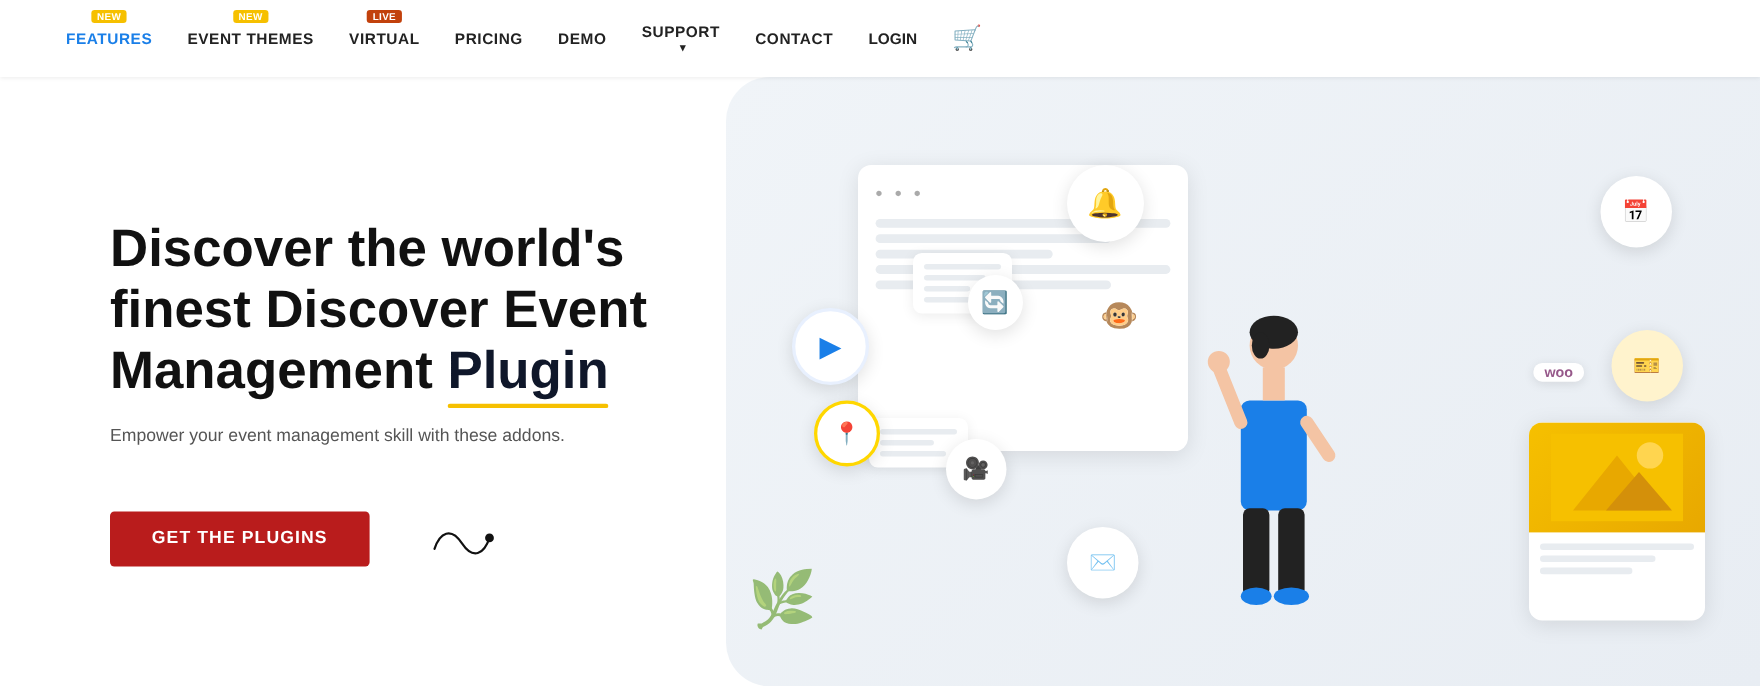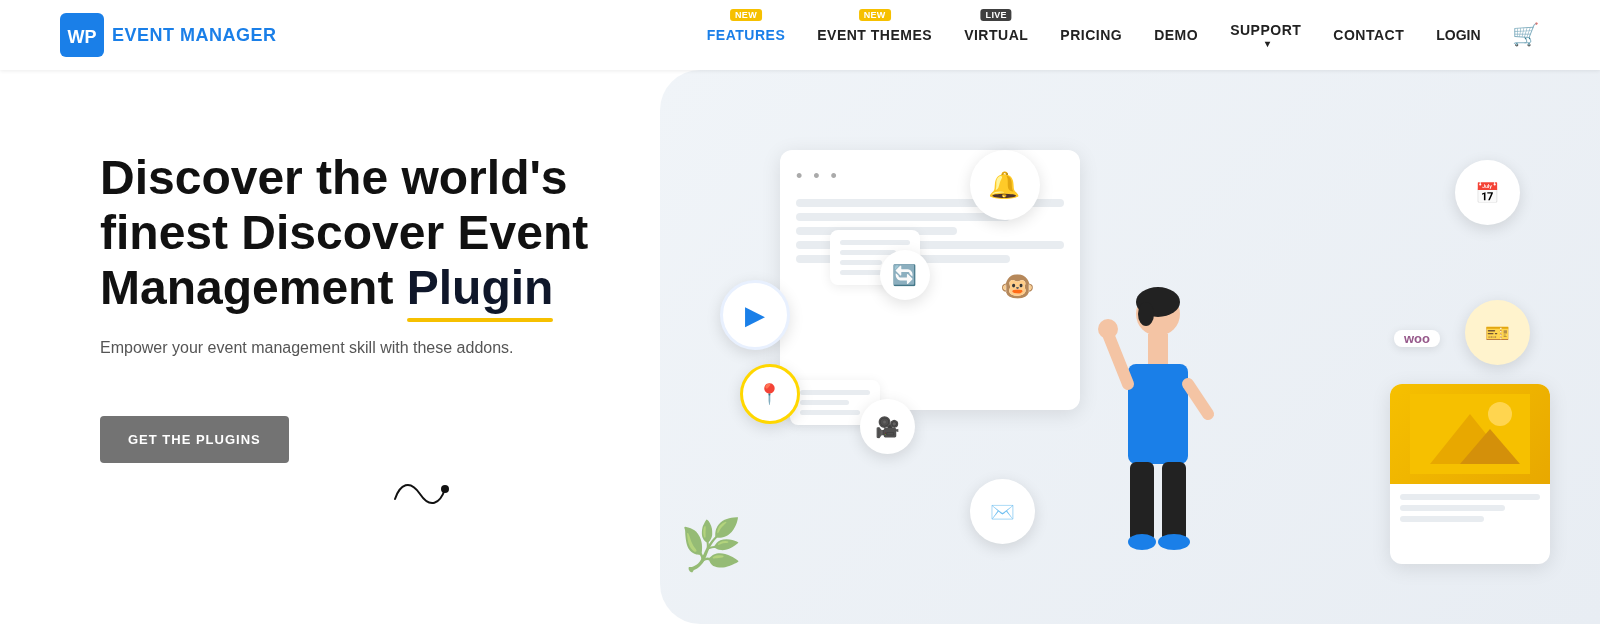--- a/index.html
+++ b/index.html
@@ -67,21 +67,21 @@
       transform: translateX(-50%);
       background: #f6c000;
       color: #fff;
       font-size: 9px;
       font-weight: 700;
       padding: 1px 5px;
       border-radius: 3px;
       letter-spacing: 0.3px;
     }
     .nav-badge.live {
-      background: #404040;
+      background: #c2410c;
     }
     .nav-item .chevron {
       display: inline-block;
       margin-left: 4px;
       font-size: 10px;
     }
     .nav-cart {
       font-size: 22px;
       cursor: pointer;
       color: #333;
@@ -102,21 +102,21 @@
       background: #fff;
       position: relative;
       overflow: hidden;
     }
 
     .hero-left {
       flex: 0 0 680px;
       padding: 80px 60px 60px 100px;
       display: flex;
       flex-direction: column;
-      justify-content: flex-start;
+      justify-content: center;
       position: relative;
       z-index: 2;
     }
 
     .hero-heading {
       font-size: 48px;
       font-weight: 900;
       color: #111;
       line-height: 1.15;
       margin-bottom: 20px;
@@ -140,27 +140,27 @@
     .hero-sub {
       font-size: 16px;
       color: #555;
       margin-bottom: 56px;
       line-height: 1.5;
       max-width: 420px;
     }
 
     .btn-primary {
       display: inline-block;
-      background: #737373;
+      background: #b91c1c;
       color: #fff;
-      font-size: 13px;
+      font-size: 16px;
       font-weight: 800;
       letter-spacing: 1px;
       text-transform: uppercase;
-      padding: 16px 28px;
+      padding: 16px 38px;
       border-radius: 4px;
       cursor: pointer;
       border: none;
       width: fit-content;
     }
 
     .squiggle {
       position: absolute;
       bottom: 100px;
       left: 390px;
@@ -327,28 +327,20 @@
       bottom: 50px;
       left: 20px;
       font-size: 50px;
       opacity: 0.6;
     }
   </style>
 </head>
 <body>
 
 <header>
-  <div class="logo-area">
-
-    <svg class="logo-icon" viewBox="0 0 44 44">
-      <rect width="44" height="44" rx="6" fill="#1a7fe8"></rect>
-      <text x="22" y="30" text-anchor="middle" fill="#fff" font-size="18" font-weight="900" font-family="Arial">WP</text>
-    </svg>
-    <span class="logo-text">EVENT MANAGER</span>
-  </div>
 
   <nav>
 
     <div class="nav-item active">
       <span class="nav-badge">NEW</span>
       <span>FEATURES</span>
     </div>
 
     <div class="nav-item">
       <span class="nav-badge">NEW</span>

